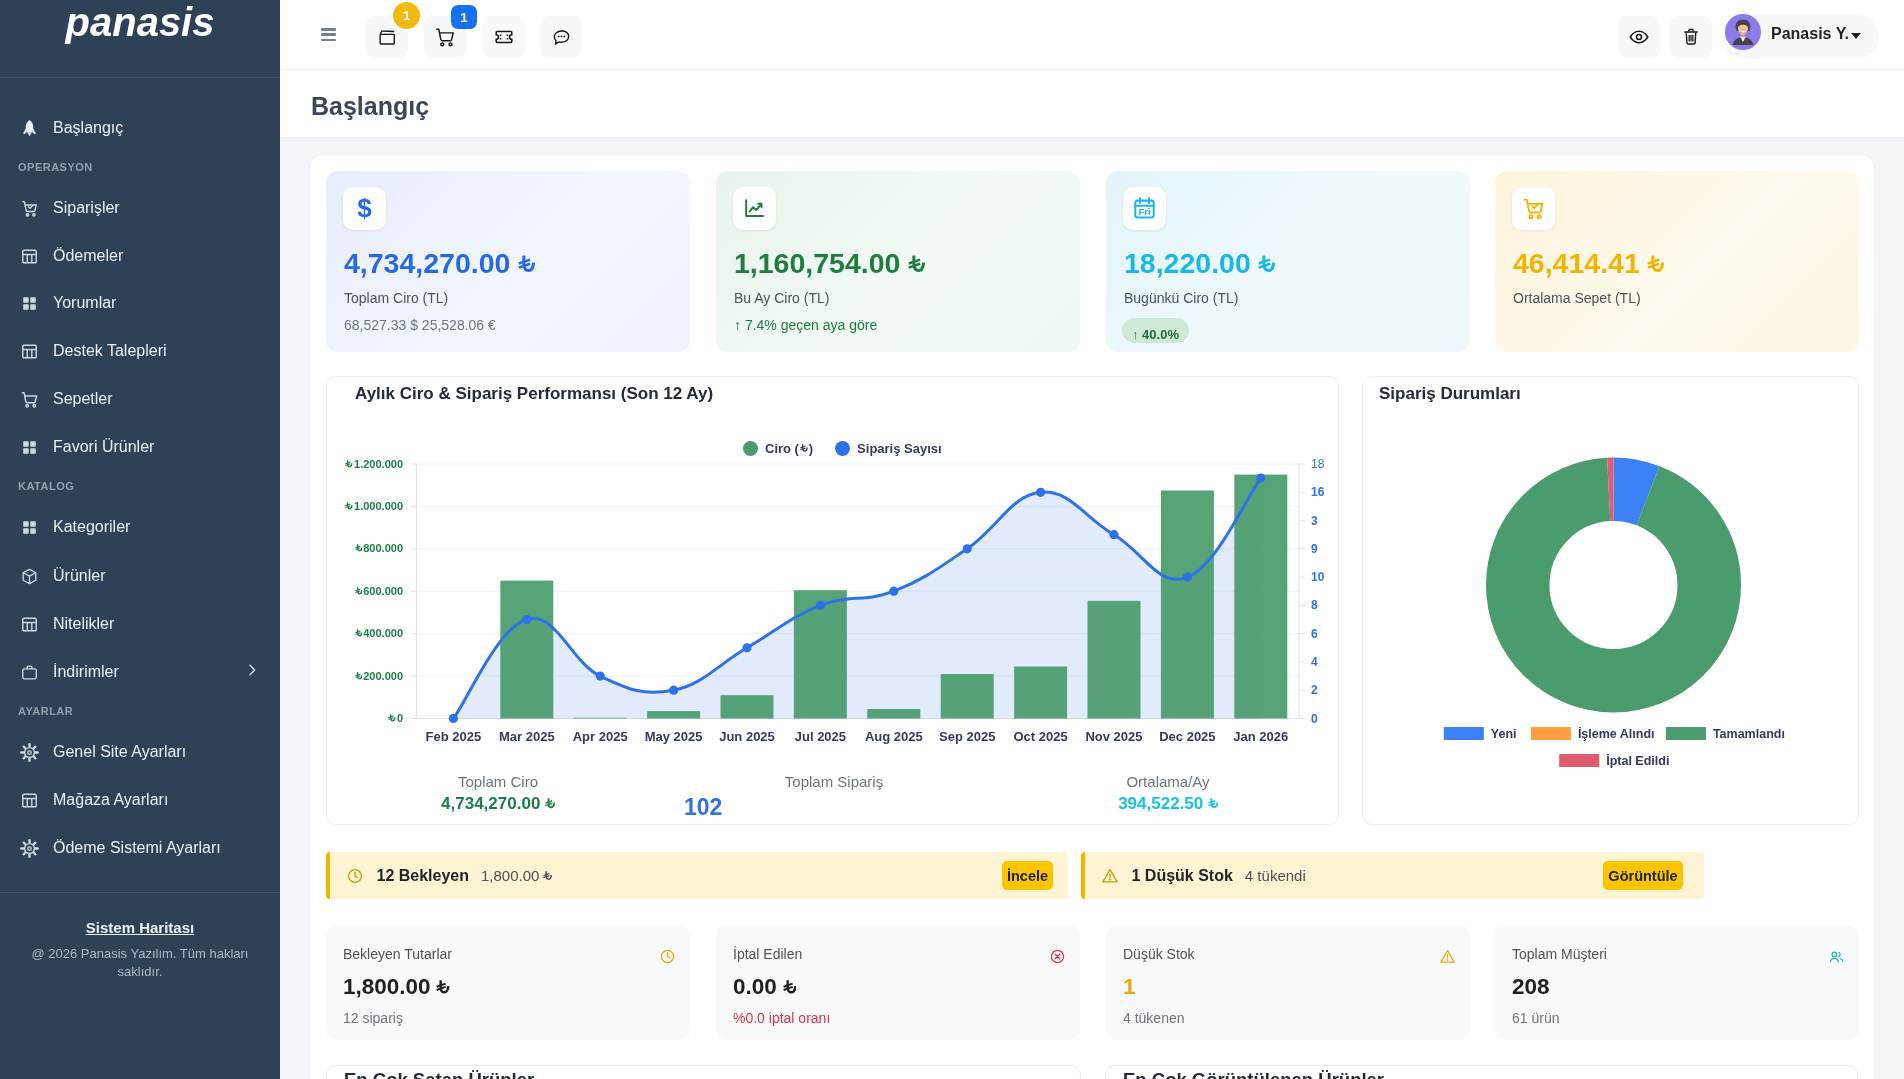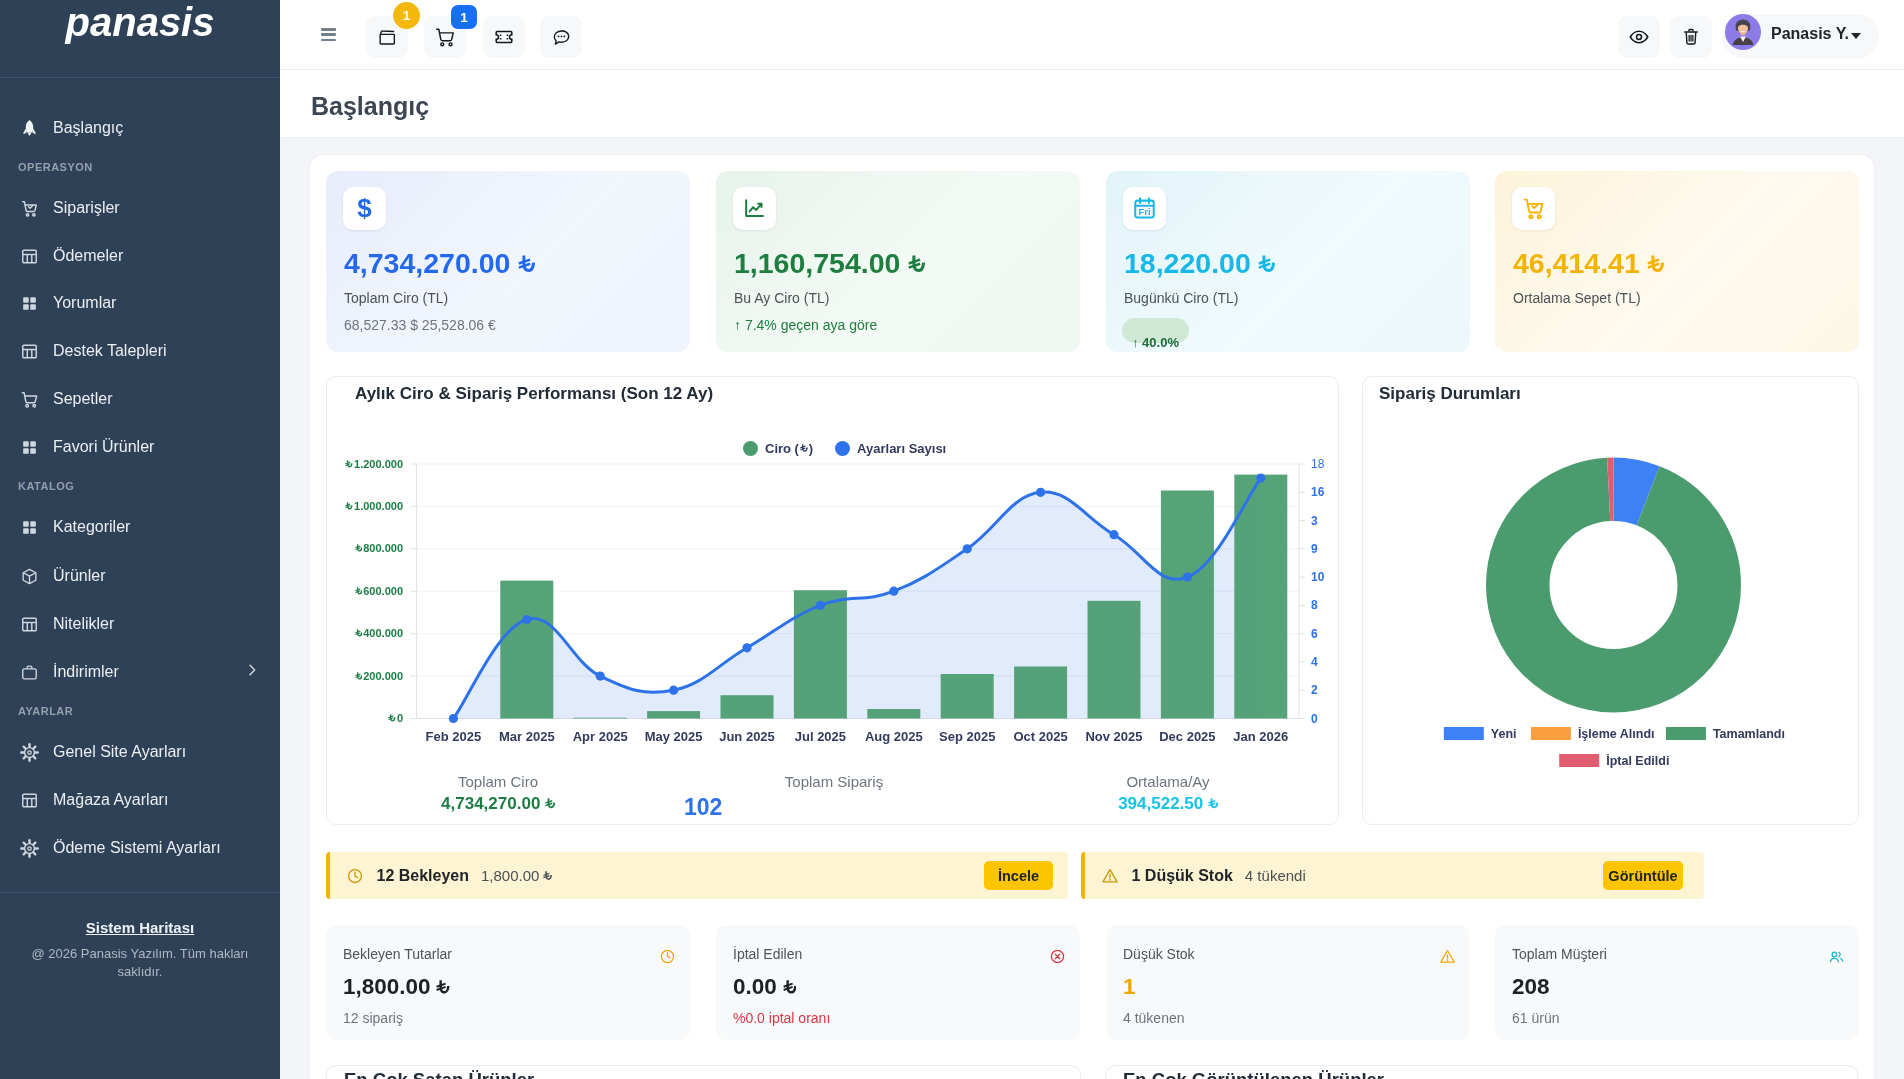--- a/index.html
+++ b/index.html
@@ -366,21 +366,21 @@
 <div class="scard" style="left:1106px;background:linear-gradient(135deg,#e2f4f9 0%,#f1fafd 55%,#ecf8fb 100%)">
     <div class="ibox">
       <div style="position:relative;width:27px;height:27px"><svg viewBox="0 0 24 24" style="width:27px;height:27px;color:#17b8e8;">
           <use href="#i-cal"></use>
         </svg><span style="position:absolute;left:0;right:0;top:11px;text-align:center;font-size:9.5px;font-weight:bold;color:#17b8e8">Fri</span></div>
     </div>
     <div class="num" style="color:#17b8e8">18,220.00<svg viewBox="0 0 88 96" style="width:17.1px;height:18.2px;margin-left:7.4px">
         <use href="#tl"></use>
       </svg></div>
     <div class="lbl">Bugünkü Ciro (TL)</div>
-    <div style="position:absolute;left:16px;top:147px;height:25px;line-height:25px;background:#cfe9d6;color:#1e6b3c;font-size:13px;font-weight:bold;border-radius:12.5px;padding:12px 10px">↑ 40.0%</div>
+    <div style="position:absolute;left:16px;top:147px;height:25px;line-height:25px;background:#cfe9d6;color:#1e6b3c;font-size:13px;font-weight:bold;border-radius:12.5px;padding:4px 10px">↑ 40.0%</div>
   </div>
 <div class="scard" style="left:1495px;background:linear-gradient(135deg,#fdf3da 0%,#fefaef 55%,#fdf7e6 100%)">
     <div class="ibox">
       <svg viewBox="0 0 24 24" style="width:25px;height:25px;color:#f5b301;">
         <use href="#i-cartck"></use>
       </svg>
     </div>
     <div class="num" style="color:#f5b301">46,414.41<svg viewBox="0 0 88 96" style="width:17.1px;height:18.2px;margin-left:7.4px">
         <use href="#tl"></use>
       </svg></div>
@@ -452,21 +452,21 @@
       <circle cx="787.0" cy="157.7" r="4.6" fill="#2d72e8"></circle>
       <circle cx="860.4" cy="200.1" r="4.6" fill="#2d72e8"></circle>
       <circle cx="933.8" cy="101.1" r="4.6" fill="#2d72e8"></circle>
     </svg>
     <div style="position:absolute;left:416px;top:64px;display:flex;align-items:center;font-size:13px;font-weight:bold;color:#333a5e">
       <span style="width:15px;height:15px;border-radius:50%;background:#4a9c6e;margin-right:7px"></span>
       <span style="display:flex;align-items:center">Ciro&nbsp;(<svg viewBox="0 0 88 96" style="width:7.8px;height:8.3px;margin:0 1px">
           <use href="#tl"></use>
         </svg>)</span>
       <span style="width:15px;height:15px;border-radius:50%;background:#2d72e8;margin:0 7px 0 22px"></span>
-      <span>Ayarları Sayısı</span>
+      <span>Sipariş Sayısı</span>
     </div>
     <div style="position:absolute;right:935px;top:335.0px;font-size:11px;font-weight:bold;color:#1d7e44;white-space:nowrap"><svg viewBox="0 0 88 96" style="width:7.6px;height:8px;margin-right:1px">
         <use href="#tl"></use>
       </svg>0</div>
     <div style="position:absolute;right:935px;top:292.6px;font-size:11px;font-weight:bold;color:#1d7e44;white-space:nowrap"><svg viewBox="0 0 88 96" style="width:7.6px;height:8px;margin-right:1px">
         <use href="#tl"></use>
       </svg>200.000</div>
     <div style="position:absolute;right:935px;top:250.2px;font-size:11px;font-weight:bold;color:#1d7e44;white-space:nowrap"><svg viewBox="0 0 88 96" style="width:7.6px;height:8px;margin-right:1px">
         <use href="#tl"></use>
       </svg>400.000</div>
@@ -522,21 +522,21 @@
 <div class="alert" style="left:326px;width:742px">
     <span style="margin-left:15.5px;display:flex">
       <svg viewBox="0 0 24 24" style="width:18px;height:18px;color:#cb9a06;">
         <use href="#i-clock"></use>
       </svg>
     </span>
     <span style="margin-left:13px;font-size:16px;font-weight:bold;color:#212529">12 Bekleyen</span>
     <span style="margin-left:12px;font-size:15px;color:#4a5056">1,800.00<svg viewBox="0 0 88 96" style="width:9.0px;height:9.6px;margin-left:3.9px">
         <use href="#tl"></use>
       </svg></span>
-    <div class="ybtn" style="right:15px;width:69px">İncele</div>
+    <div class="ybtn" style="right:15px;width:51px">İncele</div>
   </div>
 <div class="alert" style="left:1081px;width:623px">
     <span style="margin-left:15.5px;display:flex">
       <svg viewBox="0 0 24 24" style="width:18px;height:18px;color:#cb9a06;">
         <use href="#i-warn"></use>
       </svg>
     </span>
     <span style="margin-left:13px;font-size:16px;font-weight:bold;color:#212529">1 Düşük Stok</span>
     <span style="margin-left:12px;font-size:15px;color:#4a5056">4 tükendi</span>
     <div class="ybtn" style="right:21px;width:80px">Görüntüle</div>

